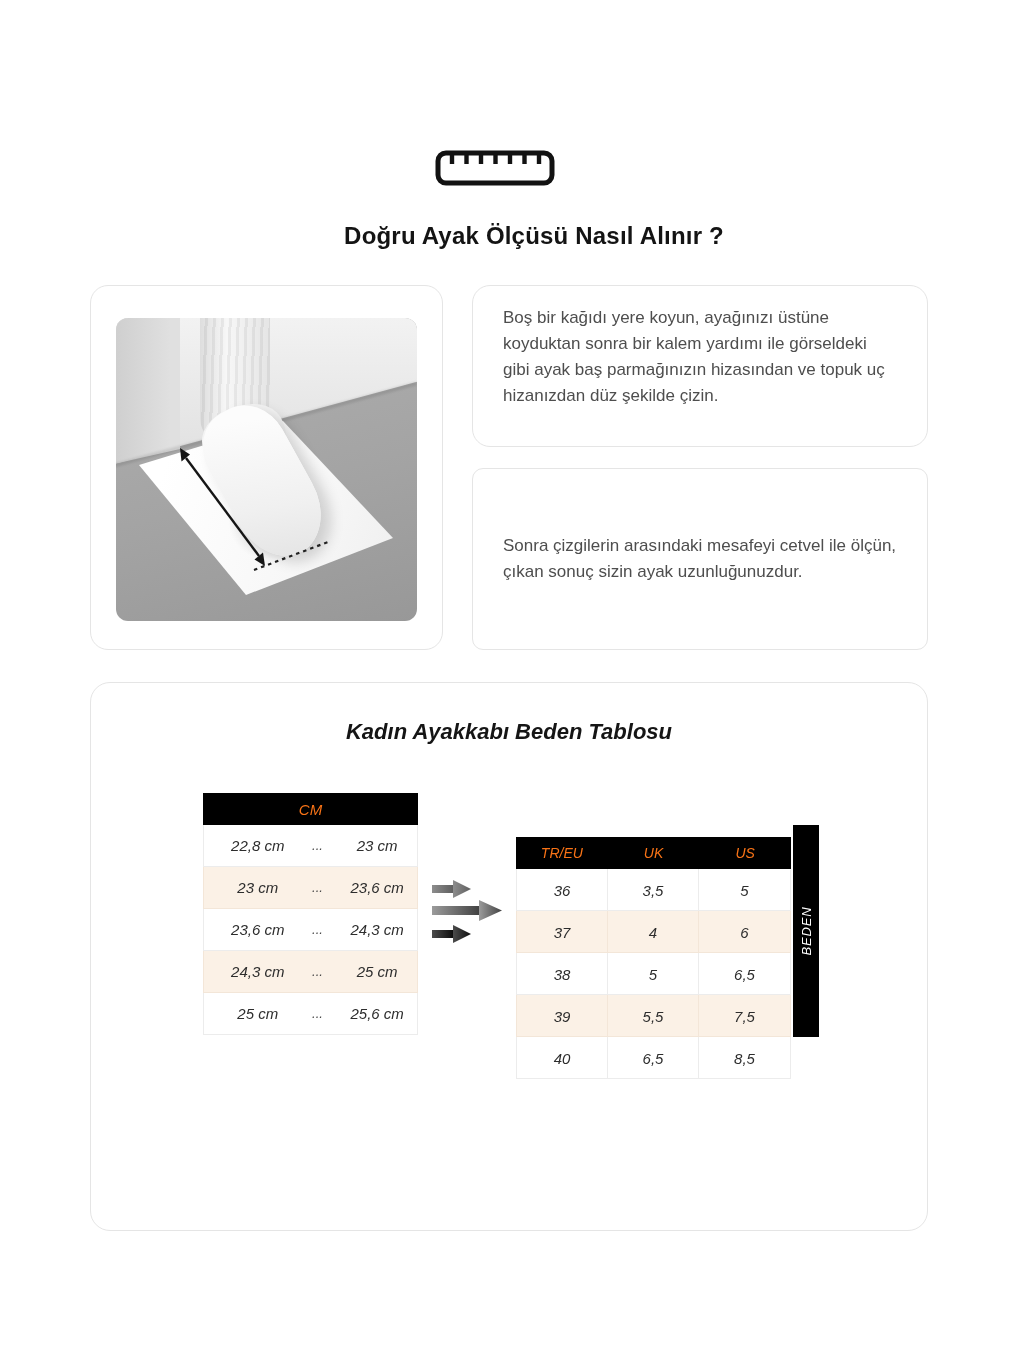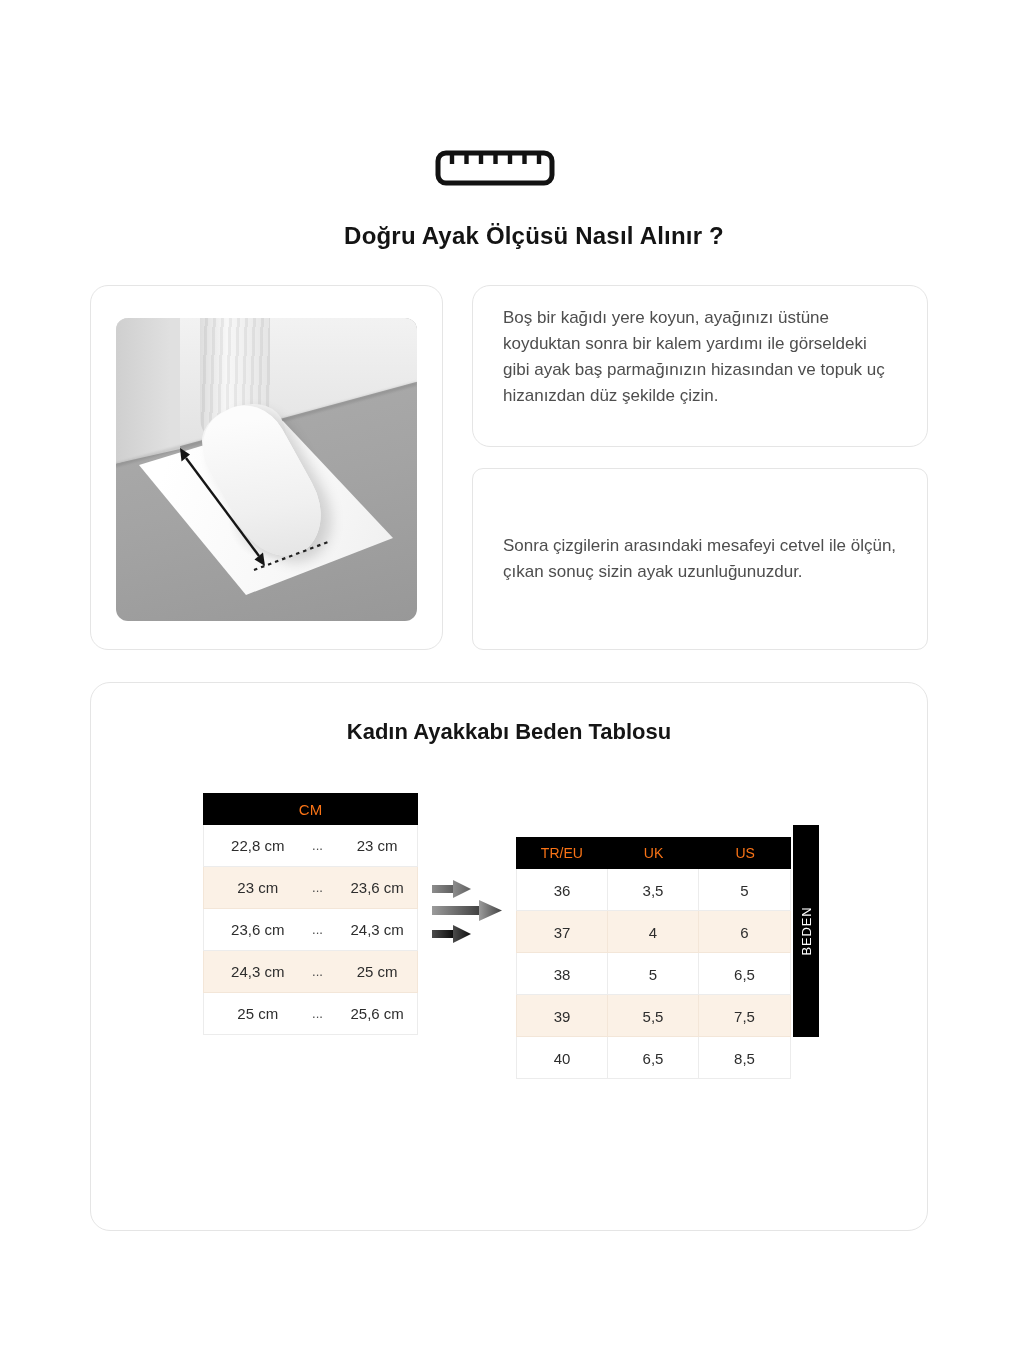--- a/index.html
+++ b/index.html
@@ -67,21 +67,21 @@
     transform:rotate(-29deg); transform-origin:42px 28px;
     box-shadow:6px 10px 14px rgba(0,0,0,0.16);
   }
   .photo-overlay { position:absolute; left:0; top:0; }
   
   #card-step1 { left:472px; top:285px; width:456px; height:162px; padding:19px 30px; }
   #card-step2 { left:472px; top:468px; width:456px; height:182px; padding:0 30px;
                 display:flex; align-items:center;border-radius:11px; }
   .step-text { font-size:17px; line-height:26px; color:#4e4e4e; }
   
-  #card-sizes { left:90px; top:682px; width:838px; height:549px; border-radius:20px; }
+  #card-sizes { left:90px; top:682px; width:838px; height:549px; border-radius:20px;font-style:italic; }
   .section-title {
     position:absolute; left:0; top:36px; width:100%; text-align:center;
     font-size:22px; font-weight:bold; color:#151515;
   }
   .tbl { position:absolute; top:110px; }
   #cm-table { left:112px; width:215px; }
   #size-table { left:425px; width:275px; }
   .thead {
     height:32px; background:#000; color:#f97316; font-size:15px;
     display:flex; align-items:center; justify-content:center;

